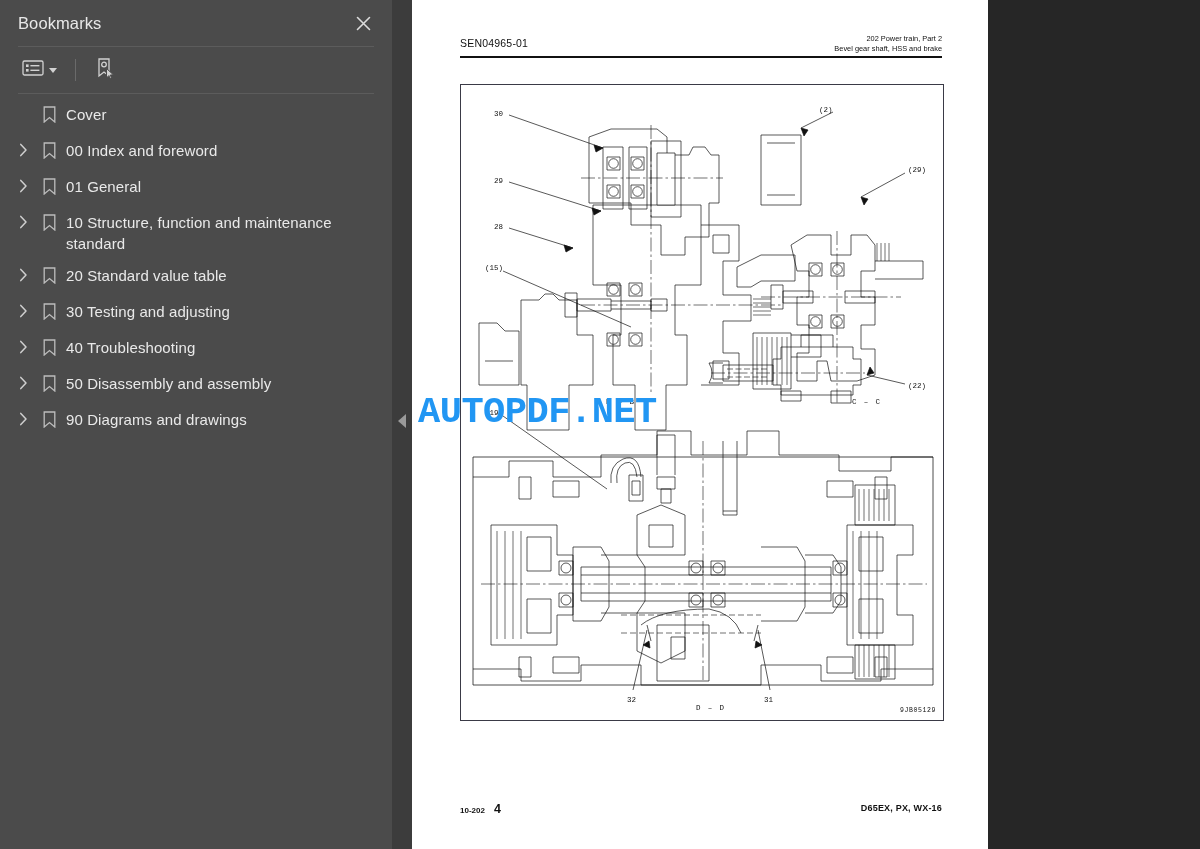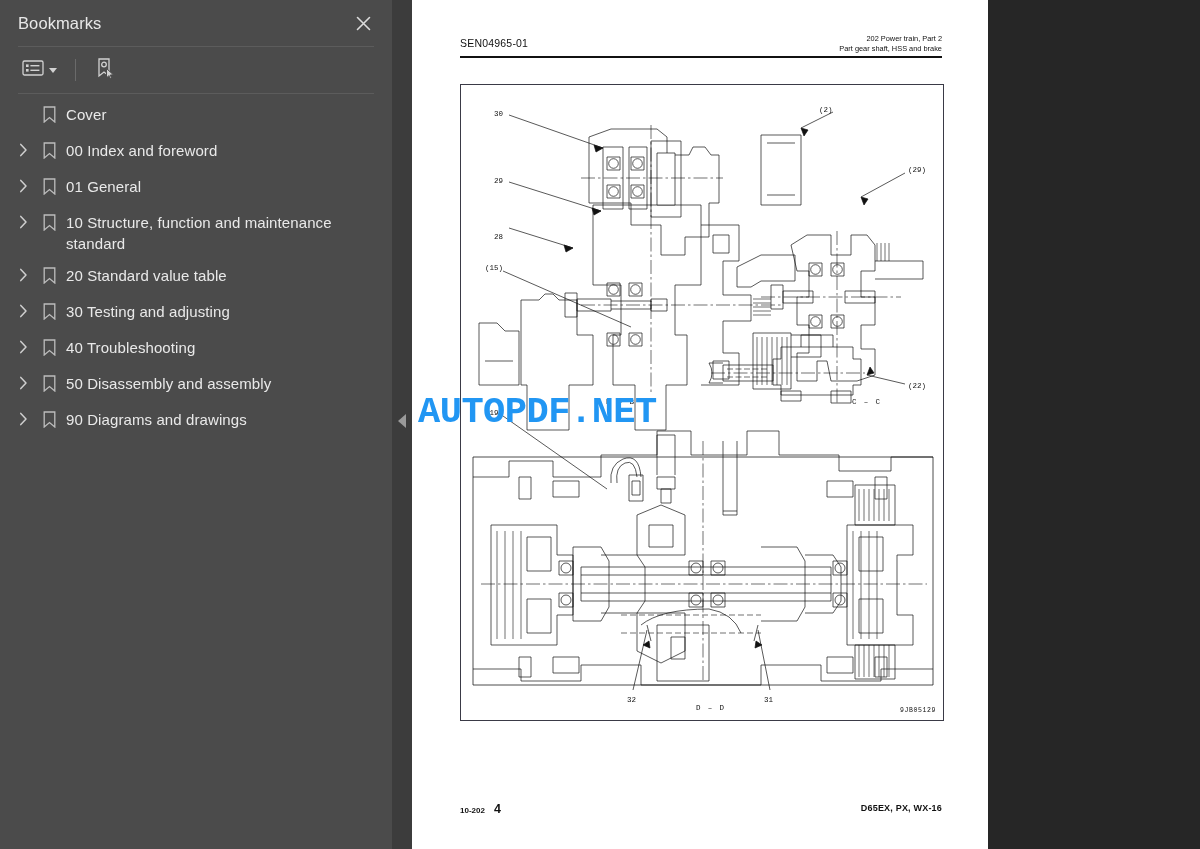--- a/index.html
+++ b/index.html
@@ -337,21 +337,21 @@
     <span class="handle-tri"></span>
   </div>
 
   <main class="viewer">
     <div class="page">
 
       <div class="pg-head">
         <div class="pg-head-left">SEN04965-01</div>
         <div class="pg-head-right">
           <div>202 Power train, Part 2</div>
-          <div>Part gear shaft, HSS and brake</div>
+          <div>Bevel gear shaft, HSS and brake</div>
         </div>
       </div>
       <div class="pg-head-rule"></div>
 
       <div class="fig-frame">
 
         <svg class="fig-svg" width="484" height="637" viewBox="0 0 484 637">
           <g stroke="#111" fill="none" stroke-width="0.7" stroke-linejoin="round">
 
             <path d="M48 30 L142 63"></path>
@@ -617,21 +617,21 @@
             <path d="M366 572 L392 572 L392 588 L366 588 Z"></path>
           </g>
         </svg>
 
         <div class="sec-label" style="left:145px; top:313px;">B – B</div>
         <div class="sec-label" style="left:391px; top:313px;">C – C</div>
         <div class="sec-label" style="left:235px; top:619px;">D – D</div>
 
         <div class="callout" style="left:33px;  top:25px;">30</div>
         <div class="callout" style="left:33px;  top:92px;">29</div>
-        <div class="callout" style="left:33px;  top:148px;">28</div>
+        <div class="callout" style="left:33px;  top:138px;">28</div>
         <div class="callout" style="left:24px;  top:179px;">(15)</div>
         <div class="callout" style="left:358px; top:21px;">(2)</div>
         <div class="callout" style="left:447px; top:81px;">(29)</div>
         <div class="callout" style="left:447px; top:297px;">(22)</div>
         <div class="callout" style="left:24px;  top:324px;">(19)</div>
         <div class="callout" style="left:166px; top:611px;">32</div>
         <div class="callout" style="left:303px; top:611px;">31</div>
 
         <div class="drawing-no">9JB05129</div>
       </div>

